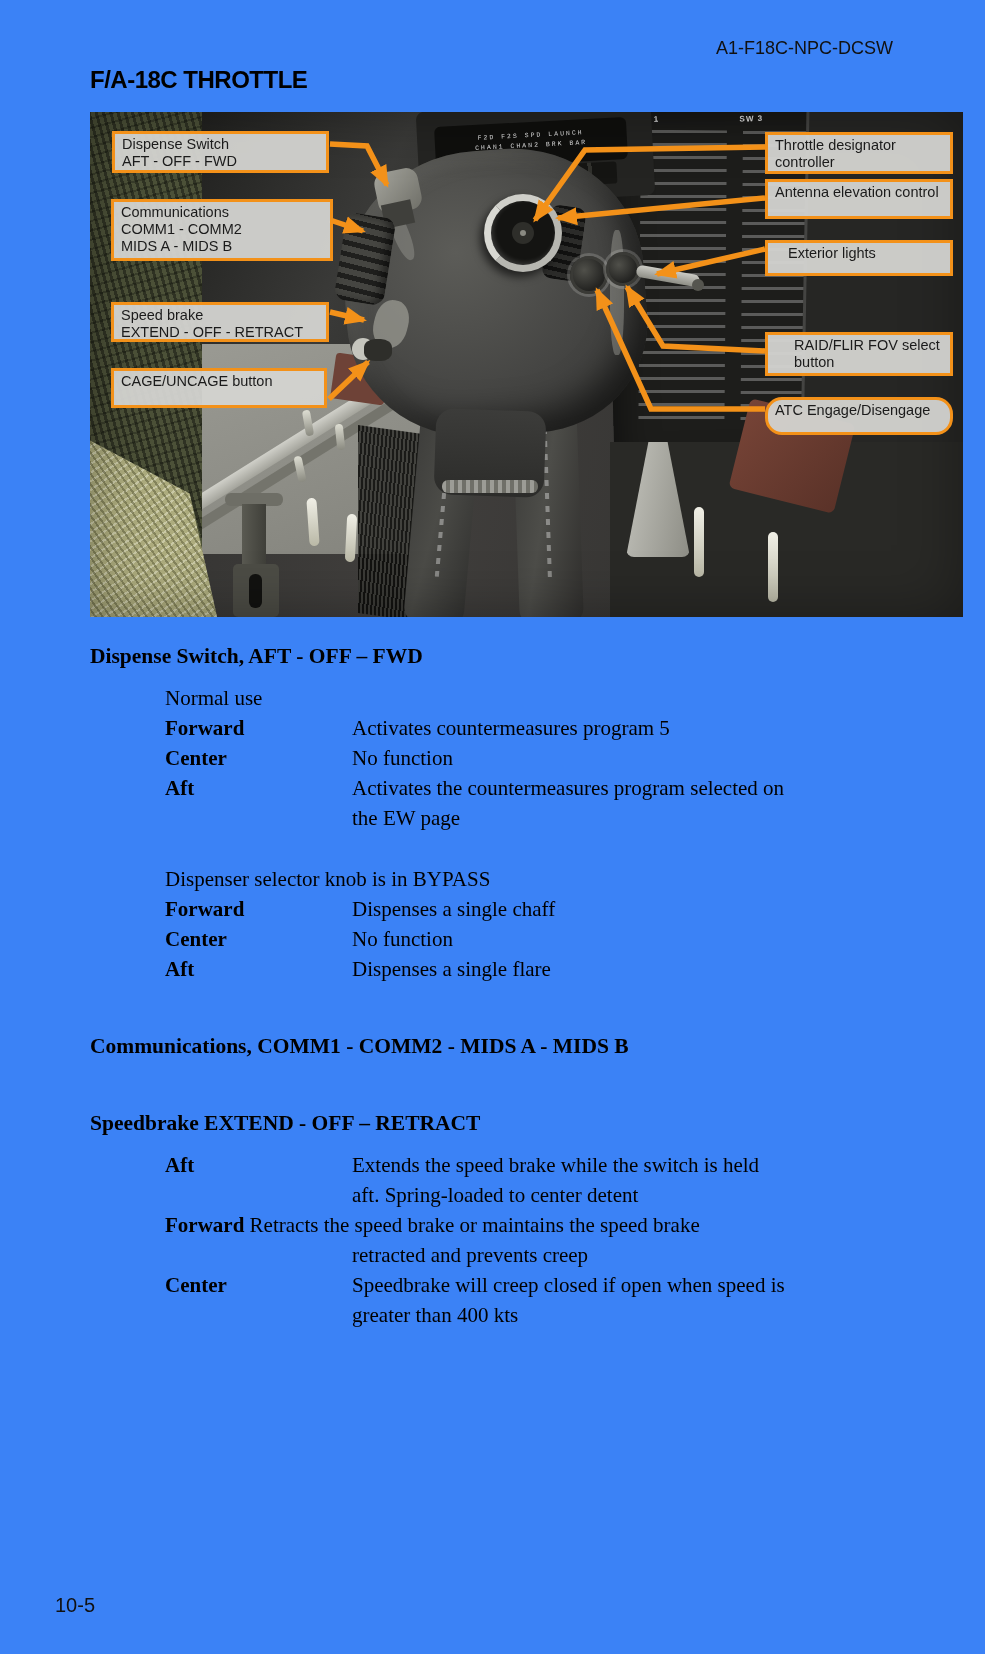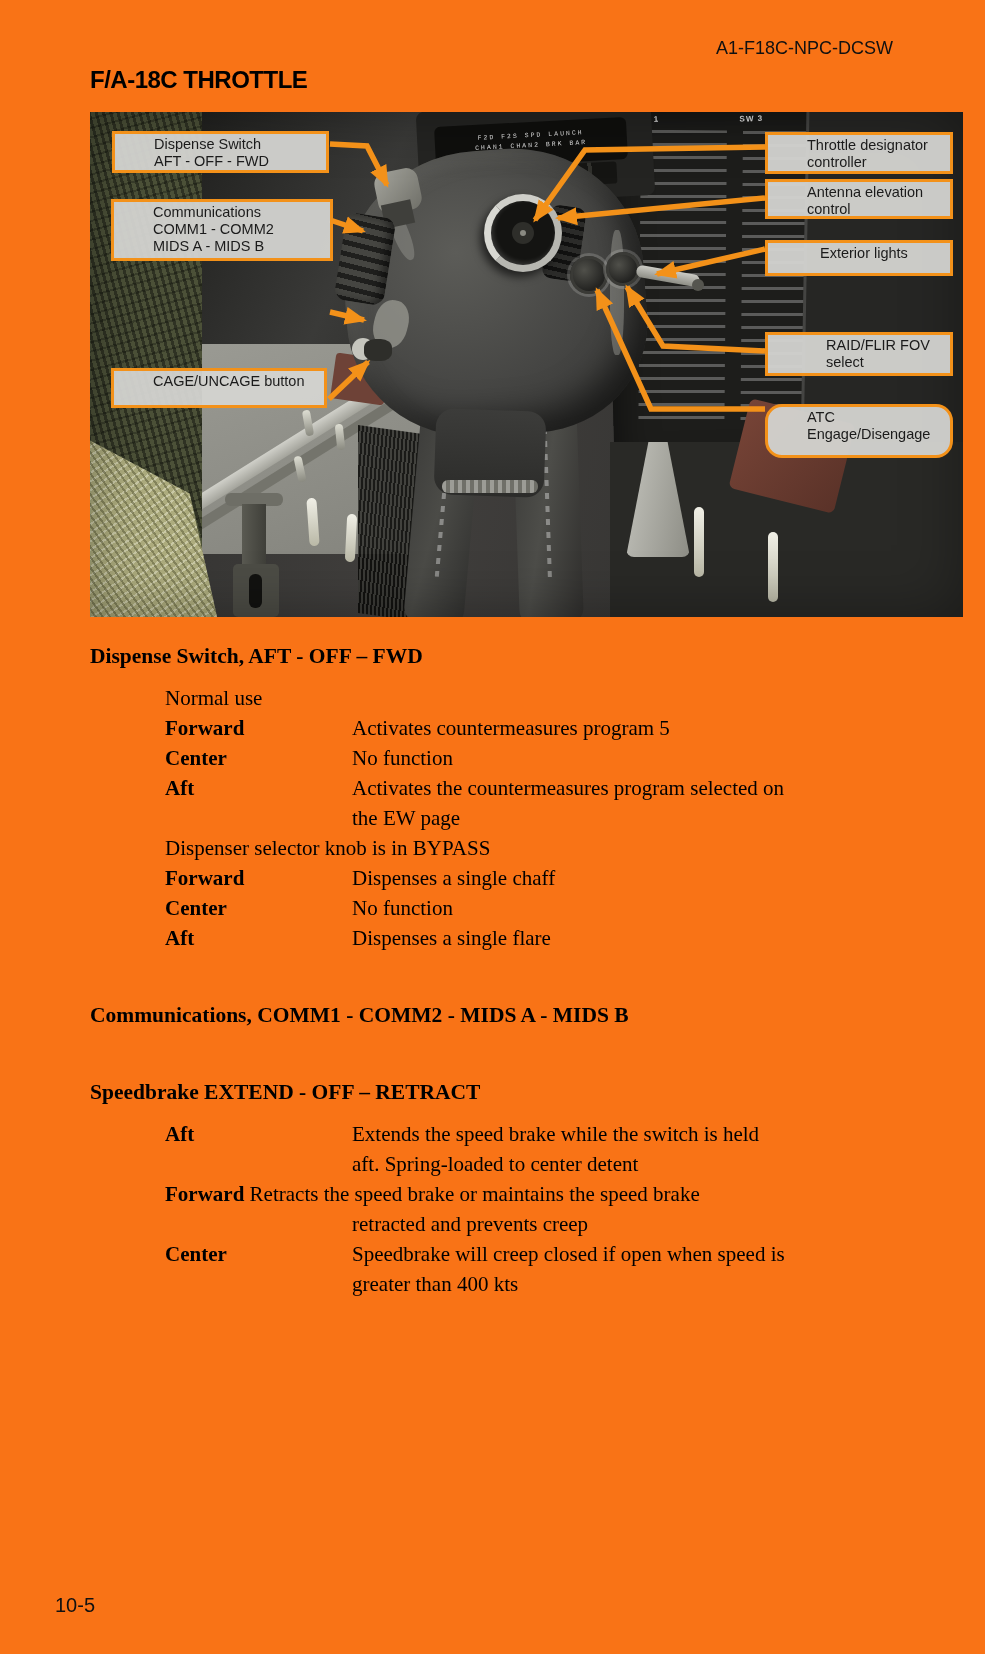--- a/index.html
+++ b/index.html
@@ -1,17 +1,17 @@
 <!DOCTYPE html>
 <html style="--accent: #F39119;"><head>
 <meta charset="utf-8">
 <style>
   :root{ --accent:#F39119; }
   html,body{margin:0;padding:0;background:#ffffff;}
-  .page{position:relative;width:985px;height:1654px;background:#f97316;overflow:hidden;
+  .page{position:relative;width:985px;height:1654px;background:#3b82f6;overflow:hidden;
         font-family:"Liberation Serif",serif;color:#000;}
 
   
   .doc-ref{position:absolute;top:38px;right:92px;font:18px "Liberation Sans",sans-serif;color:#111;}
   .page-title{position:absolute;top:66px;left:90px;font:bold 24px "Liberation Sans",sans-serif;
               letter-spacing:-0.5px;color:#000;}
 
   
   .photo{position:absolute;left:90px;top:112px;width:873px;height:505px;overflow:hidden;
          background:linear-gradient(100deg,#30302e,#413f3d 40%,#2b2b29);}
@@ -123,29 +123,29 @@
   .vignette{left:0;top:0;width:873px;height:505px;box-shadow:inset 0 0 60px rgba(0,0,0,.35);}
 
   
   .arrows{left:0;top:0;width:873px;height:505px;z-index:20;}
   .arrows polyline{stroke:var(--accent);fill:none;stroke-width:5.5;marker-end:url(#ah);}
   #ah path{fill:var(--accent);}
 
   
   .co{z-index:30;box-sizing:border-box;border:3px solid var(--accent);background:rgba(212,212,209,.95);
       padding:2px 7px;font:14.5px/17px "Liberation Sans",sans-serif;color:#1b1b1b;overflow:hidden;}
-  .co div{position:static;margin-left:32px;}
+  .co div{position:static;}
 
   
   .sections{position:absolute;left:90px;top:641px;width:832px;font-size:21px;}
   .sec{margin-top:47px;}
   .sec:first-child{margin-top:0;}
   .sec h2{font-size:21.5px;font-weight:bold;margin:0 0 12px 0;line-height:30px;font-family:"Liberation Serif",serif;}
   .group{margin-left:75px;}
-  .group + .group{}
+  .group + .group{margin-top:31px;}
   .glabel{line-height:30px;}
   .row{line-height:30px;}
   .term{display:inline-block;width:187px;font-weight:bold;vertical-align:top;}
   .def{display:inline-block;width:545px;vertical-align:top;white-space:pre-line;}
   .row.runin{padding-left:187px;text-indent:-187px;}
   .row.runin .term{display:inline;width:auto;}
   .row.runin .def{display:inline;width:auto;}
 
   .page-number{position:absolute;top:1594px;left:0;width:100%;text-indent:55px;
                font:20px "Liberation Sans",sans-serif;color:#111;}
@@ -248,38 +248,42 @@
 
   <div class="co" style="left: 22px; top: 19px; width: 217px; height: 42px;">
         <div>Dispense Switch</div>
         <div>AFT - OFF - FWD</div>
       </div>
       <div class="co" style="left: 21px; top: 87px; width: 222px; height: 62px;">
         <div>Communications</div>
         <div>COMM1 - COMM2</div>
         <div>MIDS A - MIDS B</div>
       </div>
+      <div class="co" style="left: 21px; top: 190px; width: 218px; height: 40px;">
+        <div>Speed brake</div>
+        <div>EXTEND - OFF - RETRACT</div>
+      </div>
       <div class="co" style="left: 21px; top: 256px; width: 216px; height: 40px;">
         <div>CAGE/UNCAGE button</div>
       </div>
       <div class="co" style="left: 675px; top: 20px; width: 188px; height: 42px;">
         <div>Throttle designator</div>
         <div>controller</div>
       </div>
       <div class="co" style="left: 675px; top: 67px; width: 188px; height: 40px;">
         <div>Antenna elevation control</div>
       </div>
       <div class="co" style="left: 675px; top: 128px; width: 188px; height: 36px; padding-left: 20px;">
         <div>Exterior lights</div>
       </div>
       <div class="co" style="left: 675px; top: 220px; width: 188px; height: 44px; padding-left: 26px;">
         <div>RAID/FLIR FOV select</div>
         <div>button</div>
       </div>
-      <div class="co" style="left: 675px; top: 292px; width: 188px; height: 54px; border-radius: 17px;">
+      <div class="co" style="left: 675px; top: 285px; width: 188px; height: 38px; border-radius: 17px;">
         <div>ATC Engage/Disengage</div>
       </div>
     </div>
 
   <div class="sections">
       <section class="sec">
         <h2>Dispense Switch, AFT - OFF – FWD</h2>
         <div class="group">
           <div class="glabel">Normal use</div>
           <div class="row"><span class="term">Forward</span><span class="def">Activates countermeasures program 5</span></div>

